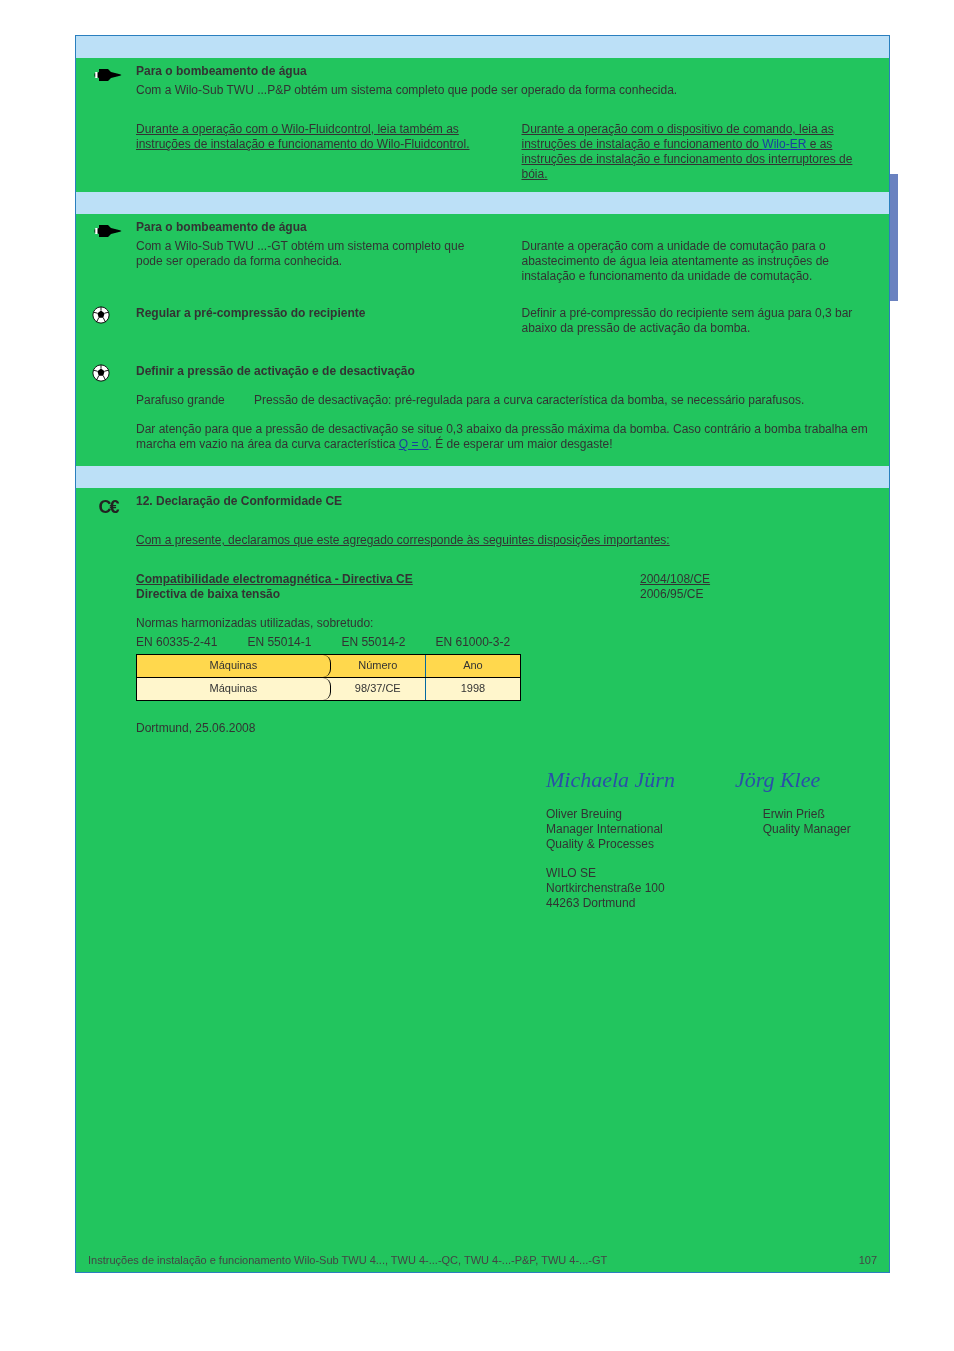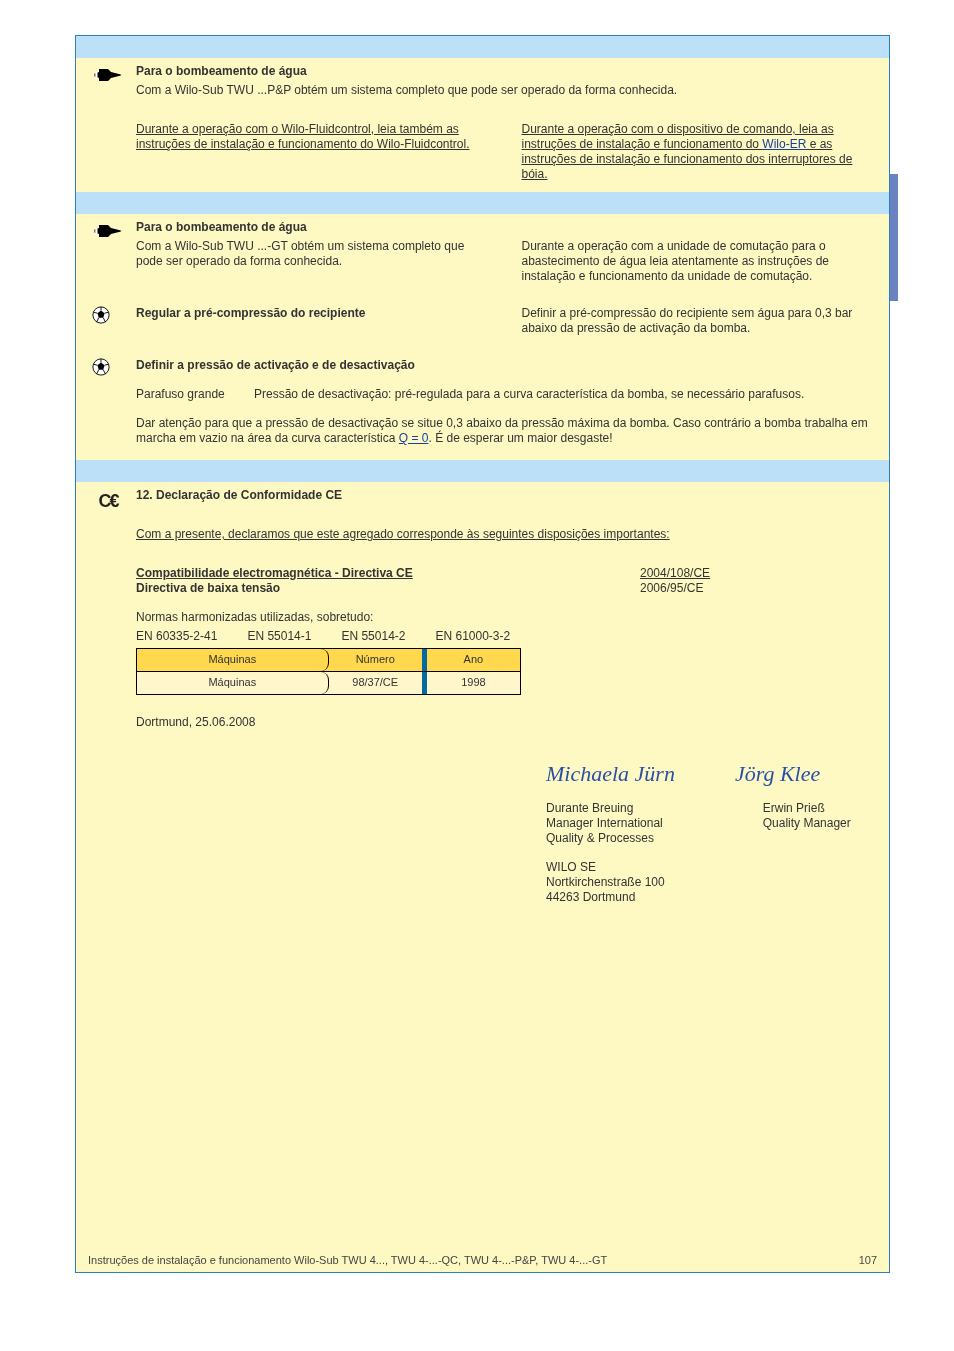--- a/index.html
+++ b/index.html
@@ -13,21 +13,21 @@
     position: relative;
   }
   .page {
     position: absolute;
     left: 75px;
     top: 35px;
     width: 815px;
     height: 1238px;
     border: 1.5px solid #2a7fbf;
     border-left: 1px solid #2a7fbf;
-    background: #fef9c3;
+    background: #22c55e;
   }
   .side-tab {
     position: absolute;
     right: -9px;
     top: 138px;
     width: 8px;
     height: 127px;
     background: #6a82c0;
   }
   .bar {
@@ -75,21 +75,21 @@
   }
   .table .tbody {
     background: #fff6cc;
     display: flex;
   }
   .table .cell {
     padding: 4px 6px;
     text-align: center;
   }
   .table .c1 { flex: 2.2; border-right: 1px solid #000; border-radius: 8px; }
-  .table .c2 { flex: 1; border-right: 5px solid #0369a1; }
+  .table .c2 { flex: 1; border-right: 1px solid #0369a1; }
   .table .c3 { flex: 1; }
   .signatures {
     margin-top: 30px;
     display: flex;
     gap: 60px;
     padding-left: 410px;
   }
   .sig {
     font-family: "Brush Script MT", cursive;
     font-size: 22px;
@@ -165,21 +165,21 @@
             <polygon points="10,5 14,8 12.5,13 7.5,13 6,8" fill="#000"></polygon>
             <path d="M10 1 L10 5 M18 7 L14 8 M15 18 L12.5 13 M5 18 L7.5 13 M2 7 L6 8" stroke="#000" stroke-width="1" fill="none"></path>
           </svg>
       </div>
       <div class="row">
         <div class="col"><b>Regular a pré-compressão do recipiente</b></div>
         <div class="col"><span>Definir a pré-compressão do recipiente sem água para 0,3 bar abaixo da pressão de activação da bomba.</span></div>
       </div>
     </div>
 
-    <div style="position:relative; margin-top:22px">
+    <div style="position:relative; margin-top:28px">
       <div style="position:absolute; left:-44px; top:0" class="ball-icon">
         <svg viewBox="0 0 20 20">
             <circle cx="10" cy="10" r="9" fill="#fff" stroke="#000" stroke-width="1"></circle>
             <polygon points="10,5 14,8 12.5,13 7.5,13 6,8" fill="#000"></polygon>
             <path d="M10 1 L10 5 M18 7 L14 8 M15 18 L12.5 13 M5 18 L7.5 13 M2 7 L6 8" stroke="#000" stroke-width="1" fill="none"></path>
           </svg>
       </div>
       <div class="row">
         <div class="col"><b>Definir a pressão de activação e de desactivação</b></div>
       </div>
@@ -240,21 +240,21 @@
 
     <p class="mt20">Dortmund, 25.06.2008</p>
 
     <div class="signatures">
       <span class="sig">Michaela Jürn</span>
       <span class="sig">Jörg Klee</span>
     </div>
 
     <div class="row mt14" style="padding-left:410px; gap:100px">
       <div>
-        <div>Durante Breuing</div>
+        <div>Oliver Breuing</div>
         <div>Manager International</div>
         <div>Quality &amp; Processes</div>
       </div>
       <div>
         <div>Erwin Prieß</div>
         <div>Quality Manager</div>
       </div>
     </div>
 
     <div class="mt14" style="padding-left:410px">

